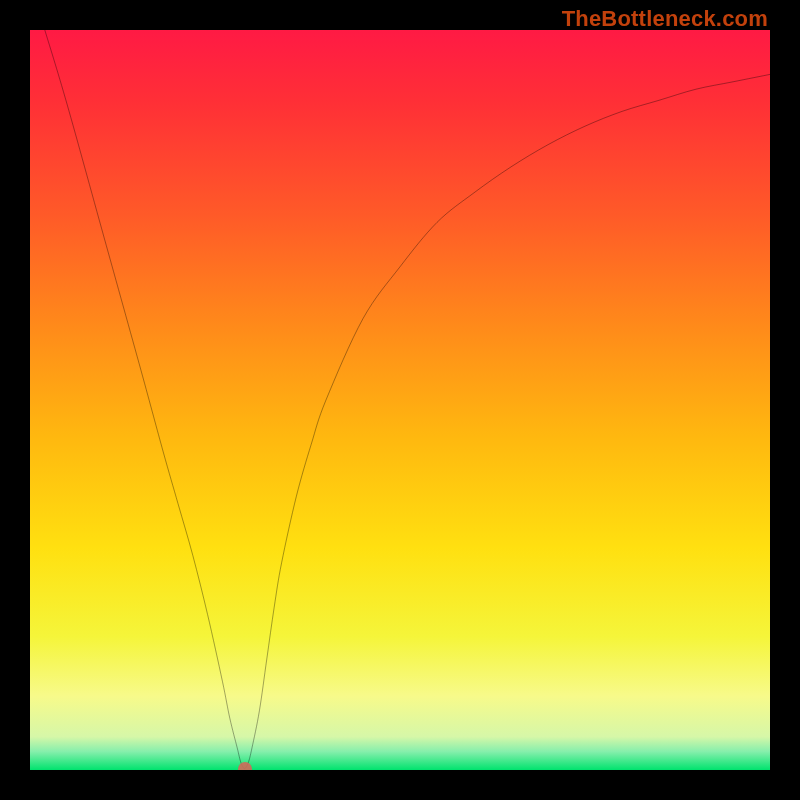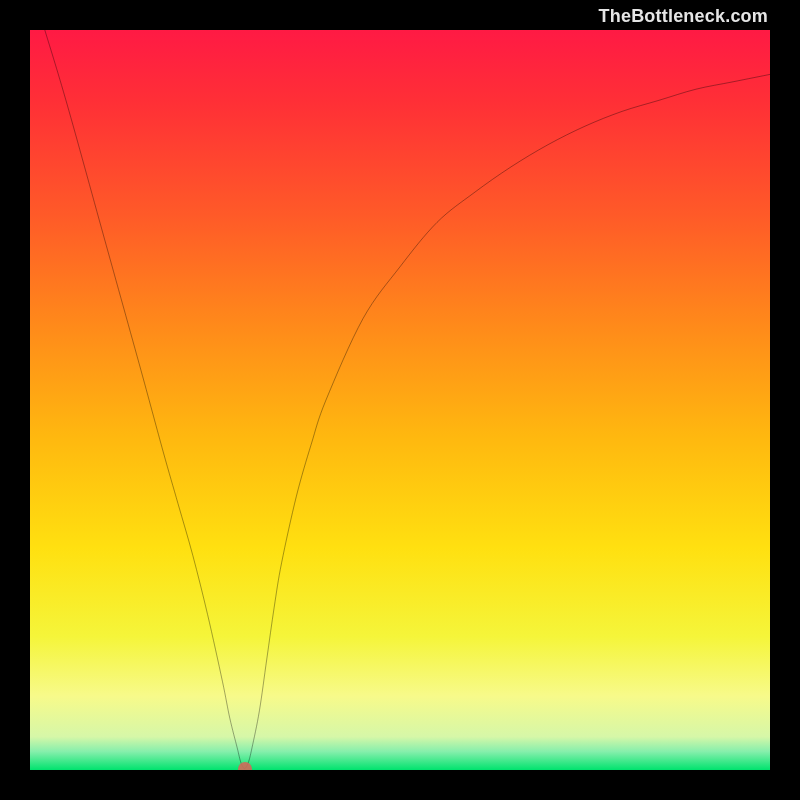--- a/index.html
+++ b/index.html
@@ -25,23 +25,23 @@
   .curve {
     position: absolute;
     left: 0; top: 0; width: 100%; height: 100%;
     pointer-events: none;
   }
   .title {
     position: absolute;
     top: 6px;
     right: 32px;
     font-family: Arial, Helvetica, sans-serif;
-    font-size: 18px;
+    font-size: 22px;
     font-weight: 600;
-    color: #e5e5e5;
+    color: #c2410c;
     letter-spacing: 0.2px;
   }
   .marker {
     position: absolute;
     width: 14px;
     height: 14px;
     border-radius: 50%;
     background: rgba(207,105,90,0.9);
     transform: translate(-50%, -50%);
   }

